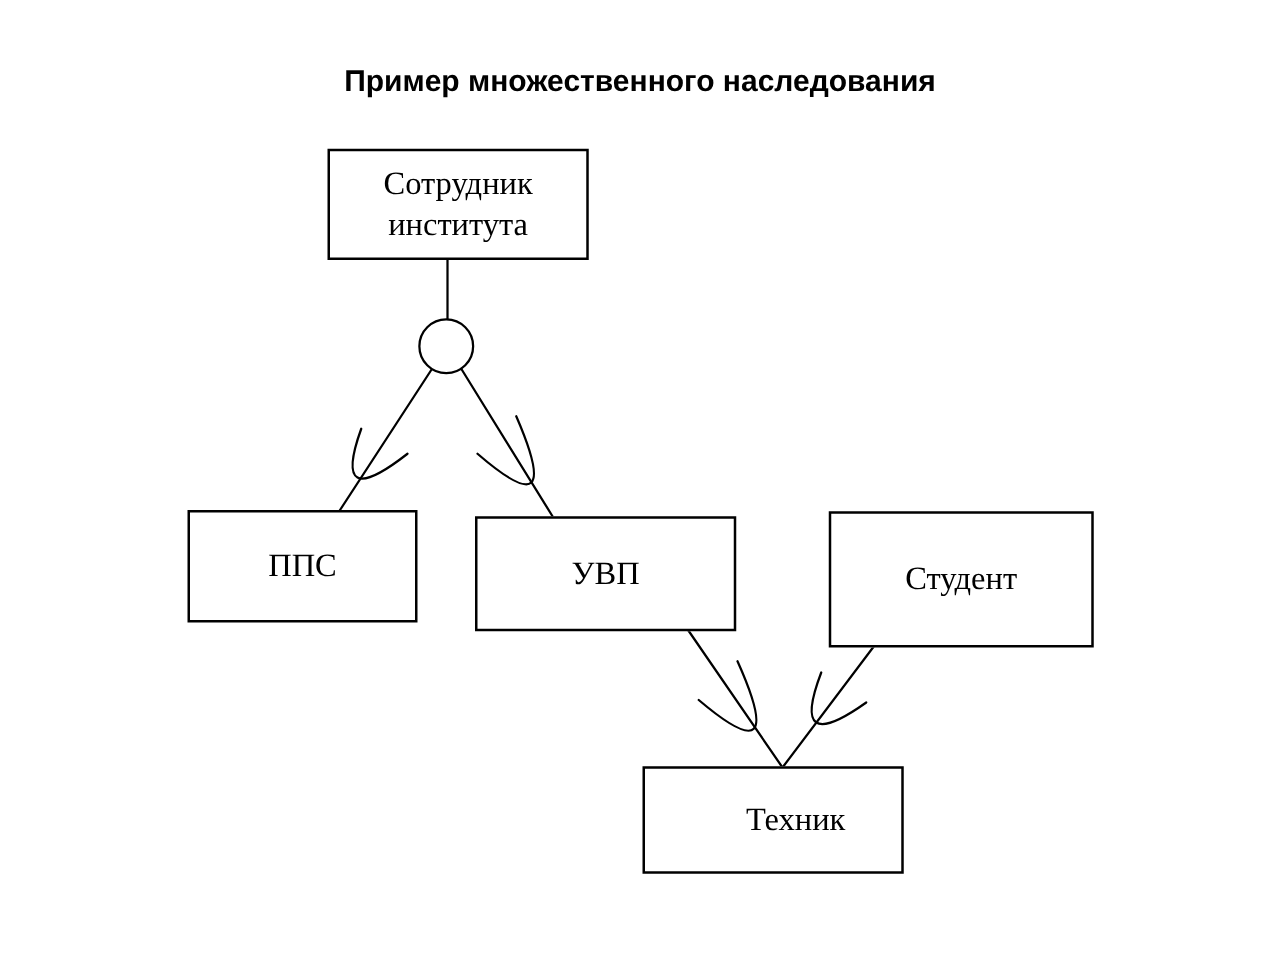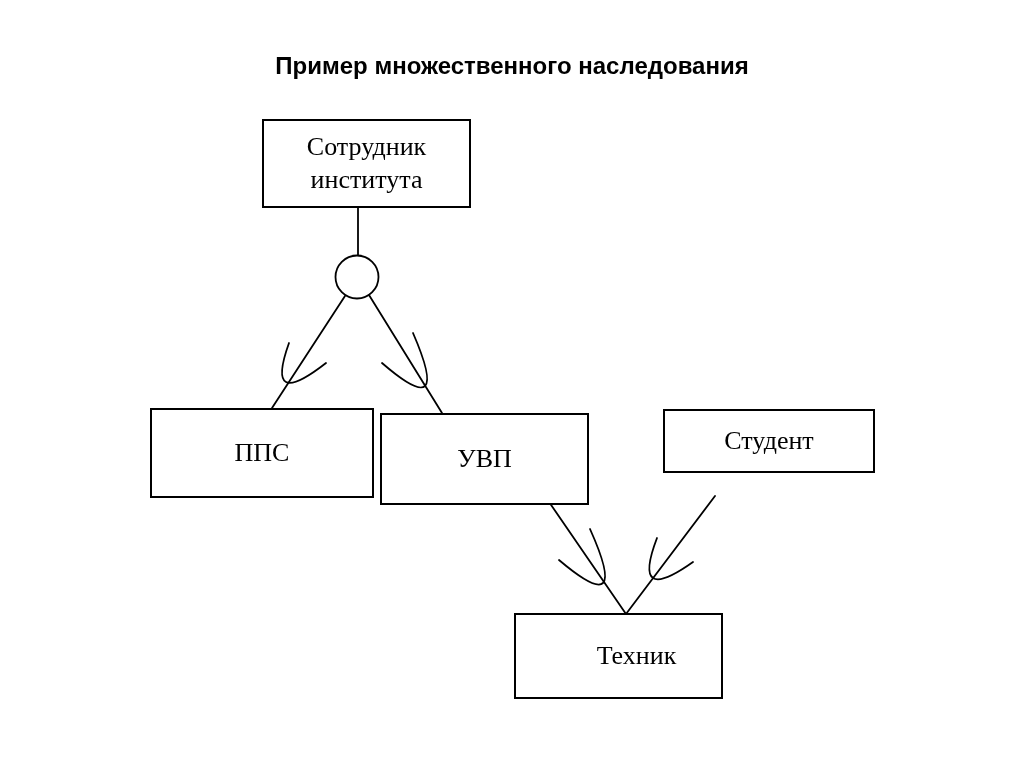--- a/index.html
+++ b/index.html
@@ -39,23 +39,23 @@
     display: flex;
     align-items: center;
     justify-content: center;
     text-align: center;
     font-family: "Liberation Serif", serif;
     font-size: 26px;
     line-height: 1.25;
     color: #000000;
   }
   .node-employee   { left: 262px; top: 119px; width: 209px; height: 89px; padding: 0 22px; }
-  .node-pps        { left: 150px; top: 408px; width: 224px; height: 90px; }
+  .node-pps        { left: 150px; top: 408px; width: 184px; height: 90px; }
   .node-uvp        { left: 380px; top: 413px; width: 209px; height: 92px; }
-  .node-student    { left: 663px; top: 409px; width: 212px; height: 64px; }
+  .node-student    { left: 663px; top: 409px; width: 212px; height: 109px; }
   .node-technician { left: 514px; top: 613px; width: 209px; height: 86px; padding-left: 36px; }
 </style>
 </head>
 <body>
 
 <div class="stage">
 
   <div class="title">Пример множественного наследования</div>
 
   <svg class="connectors" viewBox="0 0 1024 767">

